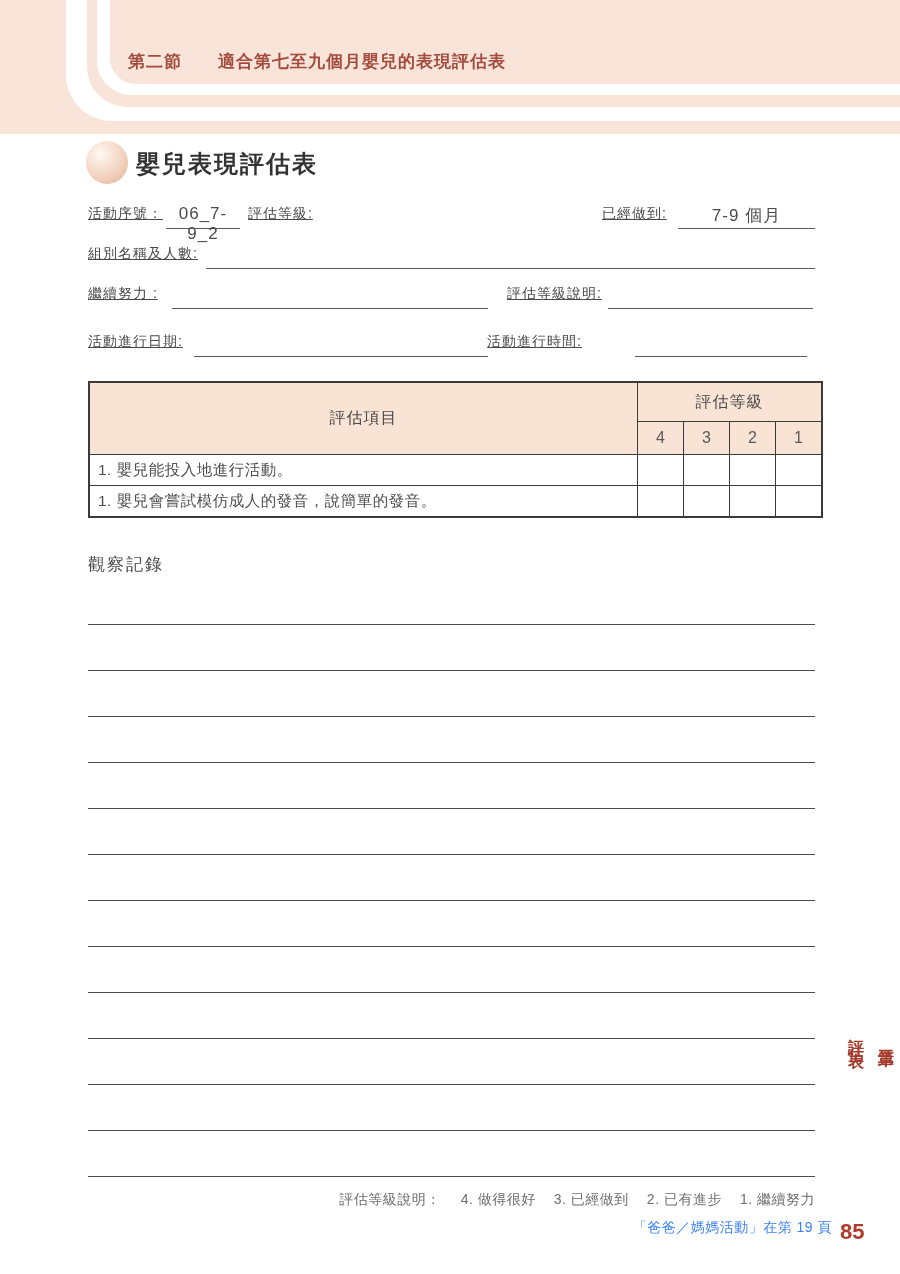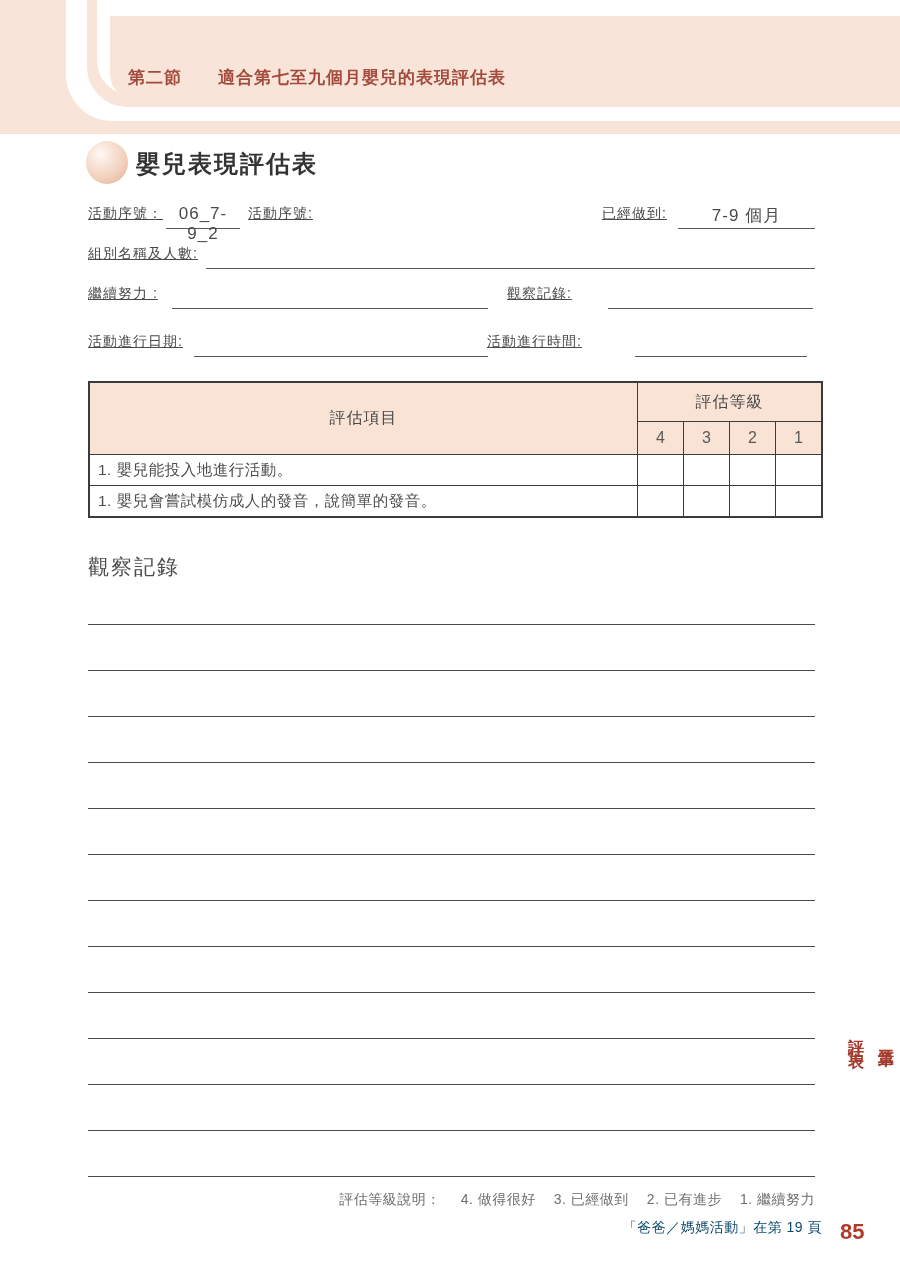--- a/index.html
+++ b/index.html
@@ -11,21 +11,21 @@
     position:relative;
     width:900px;height:1274px;
     background:#ffffff;
     overflow:hidden;
   }
   
   .hdr-base{position:absolute;left:0;top:0;width:900px;height:134px;background:#f8e4d8;}
   .hdr-w1{position:absolute;left:66px;top:0;width:834px;height:121px;background:#ffffff;border-bottom-left-radius:46px;}
   .hdr-p2{position:absolute;left:87px;top:0;width:813px;height:107px;background:#f8e4d8;border-bottom-left-radius:40px;}
   .hdr-w3{position:absolute;left:97px;top:0;width:803px;height:95px;background:#ffffff;border-bottom-left-radius:34px;}
-  .hdr-p4{position:absolute;left:110px;top:0;width:790px;height:84px;background:#f8e4d8;border-bottom-left-radius:26px;margin-top:16px;}
+  .hdr-p4{position:absolute;left:110px;top:0;width:790px;height:84px;background:#f8e4d8;border-bottom-left-radius:26px;}
   .hdr-text{
     position:absolute;left:18px;top:50px;
     font-size:17px;font-weight:bold;color:#a34b3c;
     white-space:nowrap;letter-spacing:1px;
   }
   .hdr-text .sec-label{margin-right:36px;}
   
   .pearl{
     position:absolute;left:86px;top:141px;width:42px;height:43px;border-radius:50%;
     background:radial-gradient(circle at 35% 30%, #fffaf5 0%, #f8e3d6 30%, #f1cfbb 62%, #e0a98c 100%);
@@ -58,32 +58,32 @@
   .atable .grade-num{
     width:45px;height:32px;background:#f9e3d4;text-align:center;
     font-size:16px;color:#5a5a5a;
   }
   .atable .item-cell{
     height:30px;font-size:15.5px;color:#4f4f4f;text-align:left;
     padding-left:8px;background:#ffffff;letter-spacing:0.5px;
   }
   .atable .score-cell{background:#ffffff;}
   
-  .obs-label{position:absolute;left:88px;top:553px;font-size:21px;color:#4a4a4a;letter-spacing:2px;font-family:Liberation Mono, monospace;}
+  .obs-label{position:absolute;left:88px;top:553px;font-size:17px;color:#4a4a4a;letter-spacing:2px;font-family:Liberation Mono, monospace;}
   .obs-line{position:absolute;left:88px;width:727px;height:0;border-top:1.5px solid #4b4b4b;}
   
   .legend{
     position:absolute;right:85px;top:1191px;
     display:flex;gap:18px;align-items:baseline;
     font-size:14px;color:#6e6e6e;white-space:nowrap;letter-spacing:0.5px;
   }
   .legend .legend-label{margin-right:2px;}
   .note{
-    position:absolute;right:78px;top:1219px;
-    font-size:14px;color:#0c4a6e;letter-spacing:0.5px;
+    position:absolute;right:68px;top:1219px;
+    font-size:14px;color:#3b82f6;letter-spacing:0.5px;
   }
   .chapter{
     position:absolute;left:848px;top:1026px;
     writing-mode:vertical-rl;text-orientation:upright;
     display:flex;flex-direction:column;align-items:center;gap:14px;
     color:#a43b2d;font-size:16px;font-weight:bold;line-height:1;
   }
   .chapter .chapter-part2{letter-spacing:7px;}
   .page-num{
     position:absolute;left:840px;top:1219px;
@@ -104,30 +104,30 @@
         <span class="sec-label">第二節</span><span>適合第七至九個月嬰兒的表現評估表</span>
       </div>
     </div>
   </div>
 
   <div class="pearl"></div>
   <div class="form-title">嬰兒表現評估表</div>
 
   <div class="flabel" style="left:88px;top:205px;">活動序號：</div>
   <div class="fvalue" style="left:166px;top:204px;width:74px;">06_7-9_2</div>
-  <div class="flabel" style="left:248px;top:205px;">活動序號:</div>
+  <div class="flabel" style="left:248px;top:205px;">評估等級:</div>
   <div class="flabel" style="left:602px;top:205px;">已經做到:</div>
   <div class="fvalue" style="left:678px;top:204px;width:137px;">7-9 個月</div>
 
   <div class="flabel" style="left:88px;top:245px;">組別名稱及人數:</div>
   <div class="fvalue" style="left:206px;top:244px;width:609px;"></div>
 
   <div class="flabel" style="left:88px;top:285px;">繼續努力 :</div>
   <div class="fvalue" style="left:172px;top:284px;width:316px;"></div>
-  <div class="flabel" style="left:507px;top:285px;">觀察記錄:</div>
+  <div class="flabel" style="left:507px;top:285px;">評估等級說明:</div>
   <div class="fvalue" style="left:608px;top:284px;width:205px;"></div>
 
   <div class="flabel" style="left:88px;top:333px;">活動進行日期:</div>
   <div class="fvalue" style="left:194px;top:332px;width:294px;"></div>
   <div class="flabel" style="left:487px;top:333px;">活動進行時間:</div>
   <div class="fvalue" style="left:635px;top:332px;width:172px;"></div>
 
   <table class="atable">
     <colgroup>
       <col style="width:547px">

